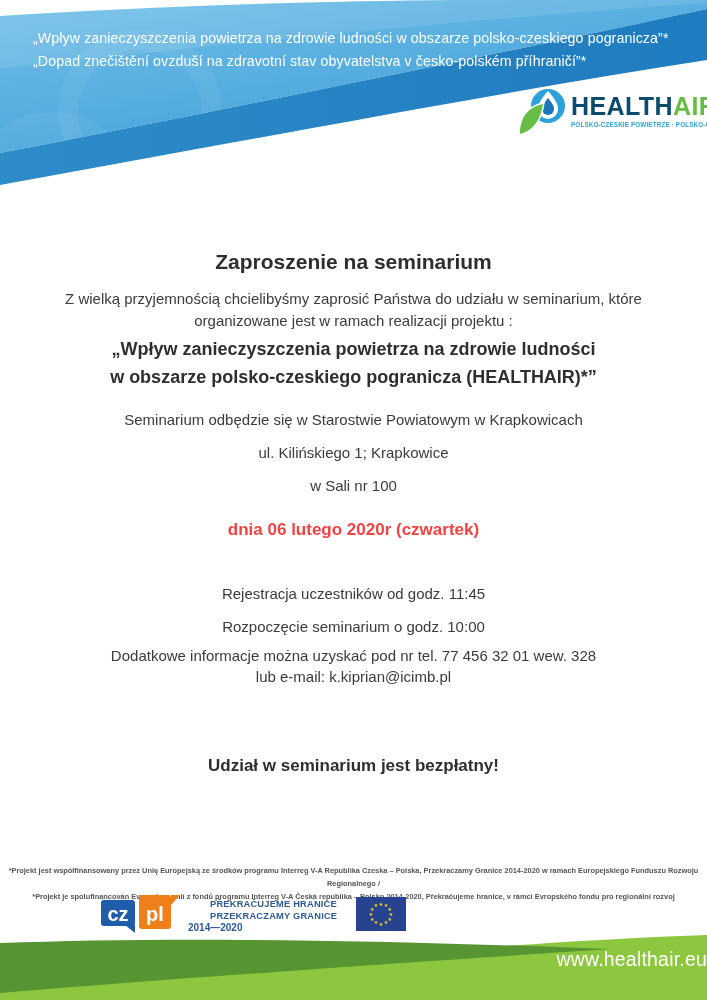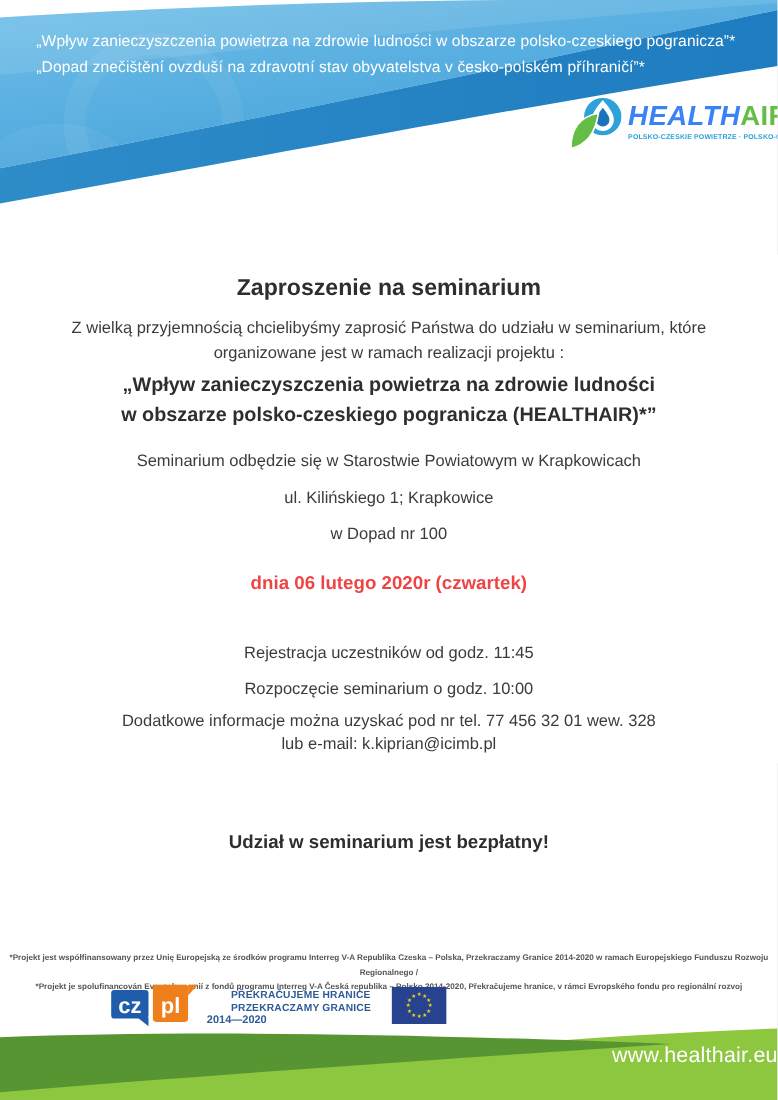--- a/index.html
+++ b/index.html
@@ -7,21 +7,21 @@
         font-family:"Liberation Sans",sans-serif;overflow:hidden;}
   svg{display:block;}
 
   
   .banner-svg{position:absolute;top:0;left:0;}
   .banner-text{position:absolute;left:33px;top:27px;color:#ffffff;font-size:14.2px;
                line-height:23px;letter-spacing:0.1px;}
   .healthair{position:absolute;left:517px;top:86px;display:flex;align-items:flex-start;}
   .ha-text{margin-left:6px;margin-top:8px;}
   .ha-name{font-size:25px;font-weight:bold;letter-spacing:0.4px;line-height:25px;white-space:nowrap;}
-  .ha-health{color:#3b82f6;font-style:italic;}
+  .ha-health{color:#0c4a6e;}
   .ha-air{color:#66bd45;}
   .ha-tag{font-size:6.3px;color:#2da1d9;font-weight:bold;letter-spacing:0.15px;
           margin-top:2px;white-space:nowrap;}
 
   
   .center-text{position:absolute;left:0;right:0;text-align:center;color:#3b3b3b;}
   .heading{top:250px;font-size:21px;font-weight:bold;color:#2e2e2e;}
   .intro{top:288px;font-size:15px;line-height:22px;}
   .project{top:335px;font-size:18px;font-weight:bold;line-height:28px;color:#2e2e2e;}
   .venue{top:411px;font-size:15px;}
@@ -99,21 +99,21 @@
     <div>organizowane jest w ramach realizacji projektu :</div>
   </div>
 
   <div class="center-text venue">Seminarium odbędzie się w Starostwie Powiatowym w Krapkowicach</div>
 
   <div class="center-text project">
     <div>„Wpływ zanieczyszczenia powietrza na zdrowie ludności</div>
     <div>w obszarze polsko-czeskiego pogranicza (HEALTHAIR)*”</div>
   </div>
   <div class="center-text address">ul. Kilińskiego 1; Krapkowice</div>
-  <div class="center-text room">w Dopad nr 100</div>
+  <div class="center-text room">w Sali nr 100</div>
   <div class="center-text date">dnia 06 lutego 2020r (czwartek)</div>
   <div class="center-text registration">Rejestracja uczestników od godz. 11:45</div>
   <div class="center-text start">Rozpoczęcie seminarium o godz. 10:00</div>
 
   <div class="center-text info">
     <div>Dodatkowe informacje można uzyskać pod nr tel. 77 456 32 01 wew. 328</div>
     <div>lub e-mail: k.kiprian@icimb.pl</div>
   </div>
 
   <div class="center-text free">Udział w seminarium jest bezpłatny!</div>

